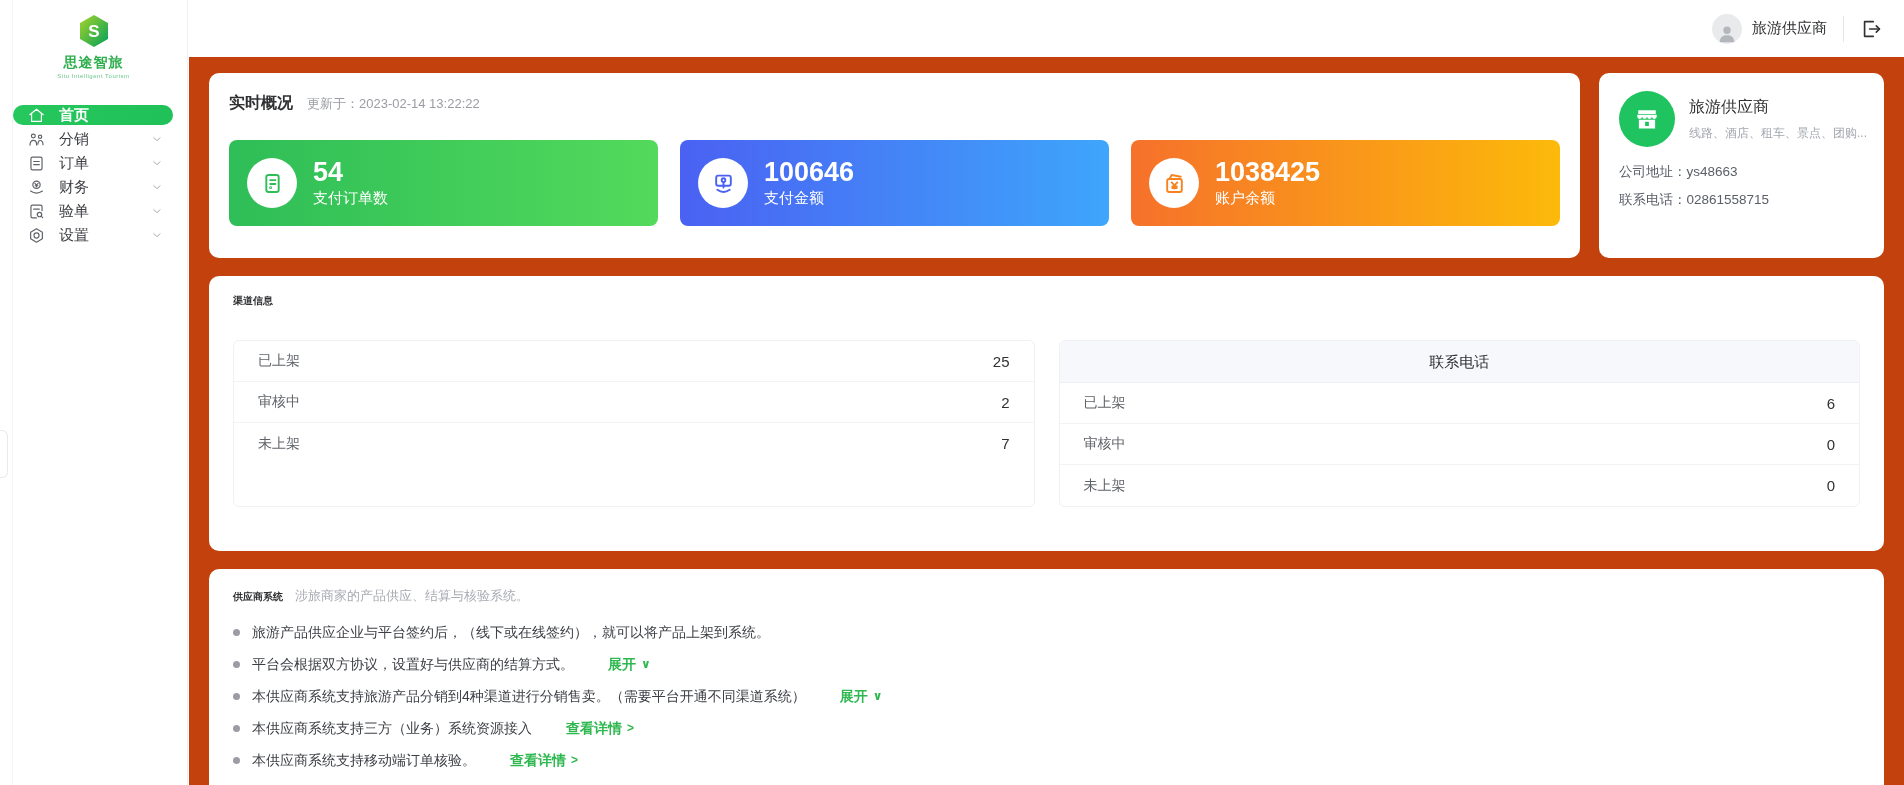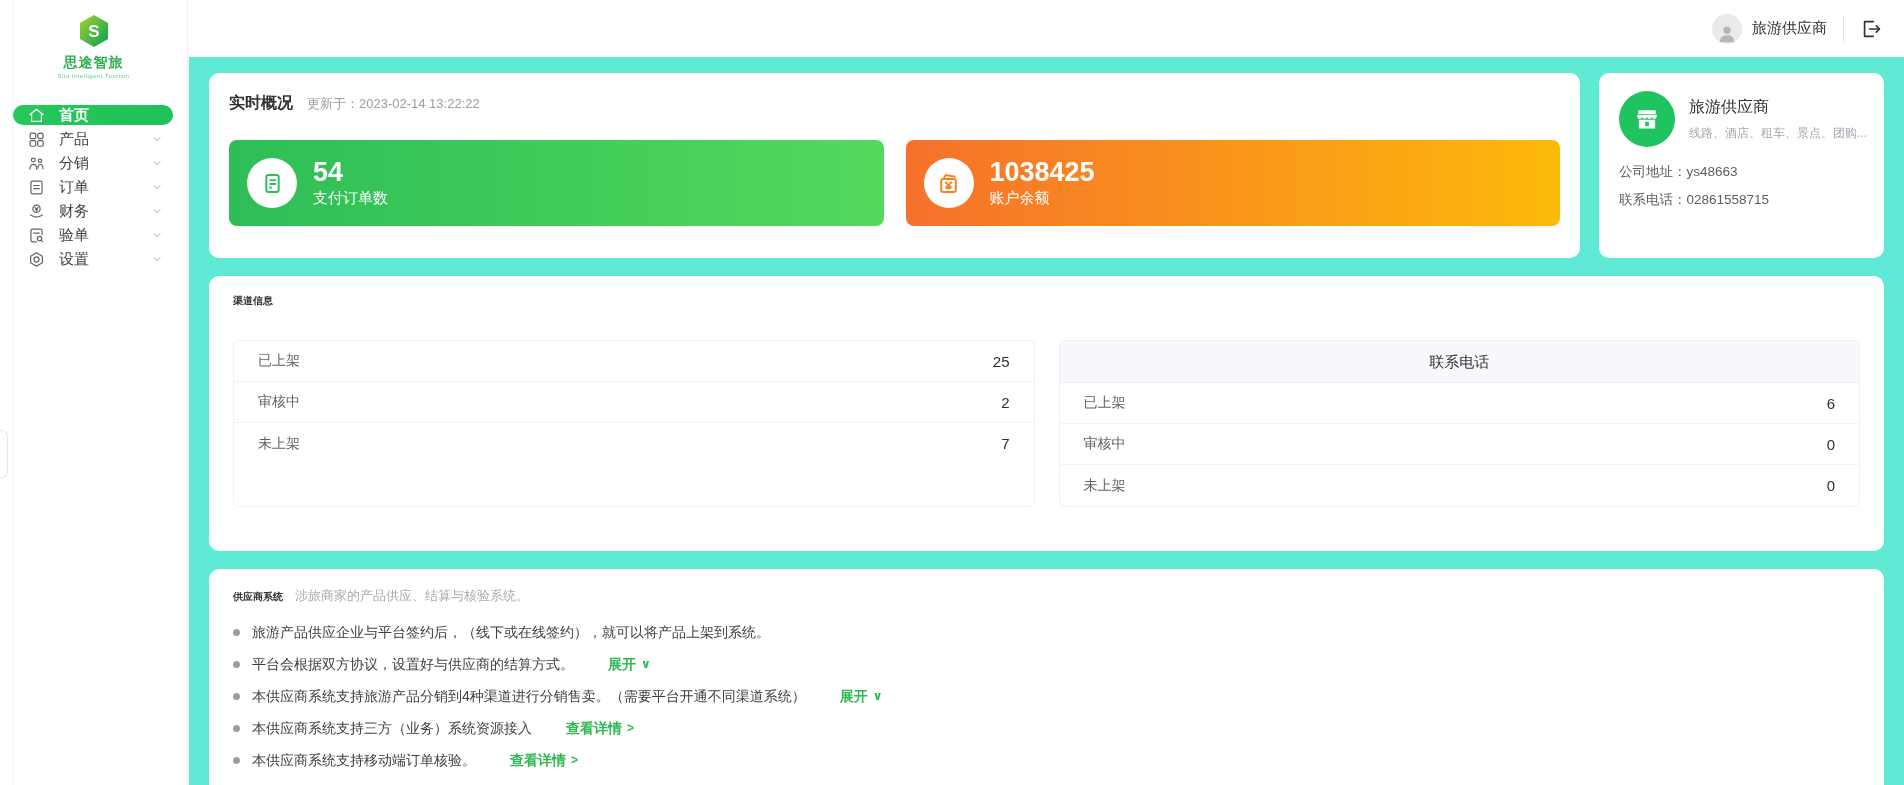--- a/index.html
+++ b/index.html
@@ -45,21 +45,21 @@
     display:flex; align-items:flex-end; justify-content:center; overflow:hidden;
   }
   .avatar svg { width:22px; height:22px; fill:#b3b6bb; }
   .user-name { font-size:15px; color:#303133; margin-left:10px; }
   .top-divider { width:1px; height:26px; background:#e4e6e9; margin:0 16px; }
   .logout-btn { width:24px; height:24px; cursor:pointer; display:flex; align-items:center; }
   .logout-btn svg { width:22px; height:22px; stroke:#303133; fill:none; stroke-width:1.8; stroke-linecap:round; stroke-linejoin:round; }
   
   .main {
     position:absolute; left:189px; top:57px; right:0; bottom:0;
-    background:#5eead4; padding:16px 20px 0 20px;
+    background:#c2410c; padding:16px 20px 0 20px;
   }
   .card { background:#fff; border-radius:10px; }
   .row1 { display:flex; gap:19px; margin-bottom:18px; }
   
   .overview { flex:1; padding:20px 20px 32px 20px; }
   .ov-head { display:flex; align-items:baseline; gap:14px; margin-bottom:26px; }
   .ov-title { font-size:16px; font-weight:bold; color:#303133; }
   .ov-updated { font-size:13px; color:#9a9da3; }
   .stats { display:flex; gap:22px; }
   .stat { flex:1; height:86px; border-radius:8px; display:flex; align-items:center; padding-left:18px; color:#fff; }
@@ -124,34 +124,20 @@
 
   <nav class="nav">
     <div class="nav-item active">
       <span class="nicon">
         <svg viewBox="0 0 24 24">
             <path d="M3.5 11 L12 4 L20.5 11"></path>
             <path d="M5.8 9.3 V19.5 H18.2 V9.3"></path>
           </svg>
       </span>
       <span>首页</span>
-    </div>
-    <div class="nav-item">
-      <span class="nicon">
-        <svg viewBox="0 0 24 24">
-            <rect x="4" y="4" width="7" height="7" rx="1.5"></rect>
-            <rect x="13.5" y="4" width="7" height="7" rx="3.5"></rect>
-            <rect x="4" y="13.5" width="7" height="7" rx="1.5"></rect>
-            <rect x="13.5" y="13.5" width="7" height="7" rx="1.5"></rect>
-          </svg>
-      </span>
-      <span>产品</span>
-      <span class="chev"><svg viewBox="0 0 24 24">
-            <path d="M6 9.5 L12 15.5 L18 9.5"></path>
-          </svg></span>
     </div>
     <div class="nav-item">
       <span class="nicon">
         <svg viewBox="0 0 24 24">
             <circle cx="8" cy="7.5" r="2.4"></circle>
             <circle cx="16.5" cy="8.5" r="2.1"></circle>
             <path d="M3.8 19 C3.8 14.8 6 13 8 13 C10 13 12.2 14.8 12.2 19"></path>
             <path d="M13.8 18 C13.8 14.7 15.3 13.3 16.5 13.3 C18.2 13.3 20.2 14.9 20.2 18.5"></path>
           </svg>
       </span>
@@ -250,20 +236,34 @@
                 <path d="M10 9 H14.5"></path>
                 <path d="M10 12.5 H14.5"></path>
                 <circle cx="10.3" cy="15.8" r="0.4"></circle>
               </svg>
           </span>
           <div>
             <div class="stat-num">54</div>
             <div class="stat-label">支付订单数</div>
           </div>
         </div>
+        <div class="stat g-blue">
+          <span class="stat-icon">
+            <svg viewBox="0 0 24 24">
+                <rect x="5.5" y="5" width="13" height="9" rx="1.8"></rect>
+                <circle cx="12" cy="9" r="1.6"></circle>
+                <path d="M12 10.6 V15.5"></path>
+                <path d="M6.5 17.5 Q12 21.5 17.5 17.5"></path>
+              </svg>
+          </span>
+          <div>
+            <div class="stat-num">100646</div>
+            <div class="stat-label">支付金额</div>
+          </div>
+        </div>
         <div class="stat g-orange">
           <span class="stat-icon">
             <svg viewBox="0 0 24 24">
                 <path d="M7.5 8 L9.5 4.5 L17.5 6"></path>
                 <rect x="5.5" y="8" width="13" height="11.5" rx="1.8"></rect>
                 <path d="M9.5 11 L12 13.6 L14.5 11 M12 13.6 V16.4 M10 14.6 H14 M10 16 H14"></path>
               </svg>
           </span>
           <div>
             <div class="stat-num">1038425</div>

